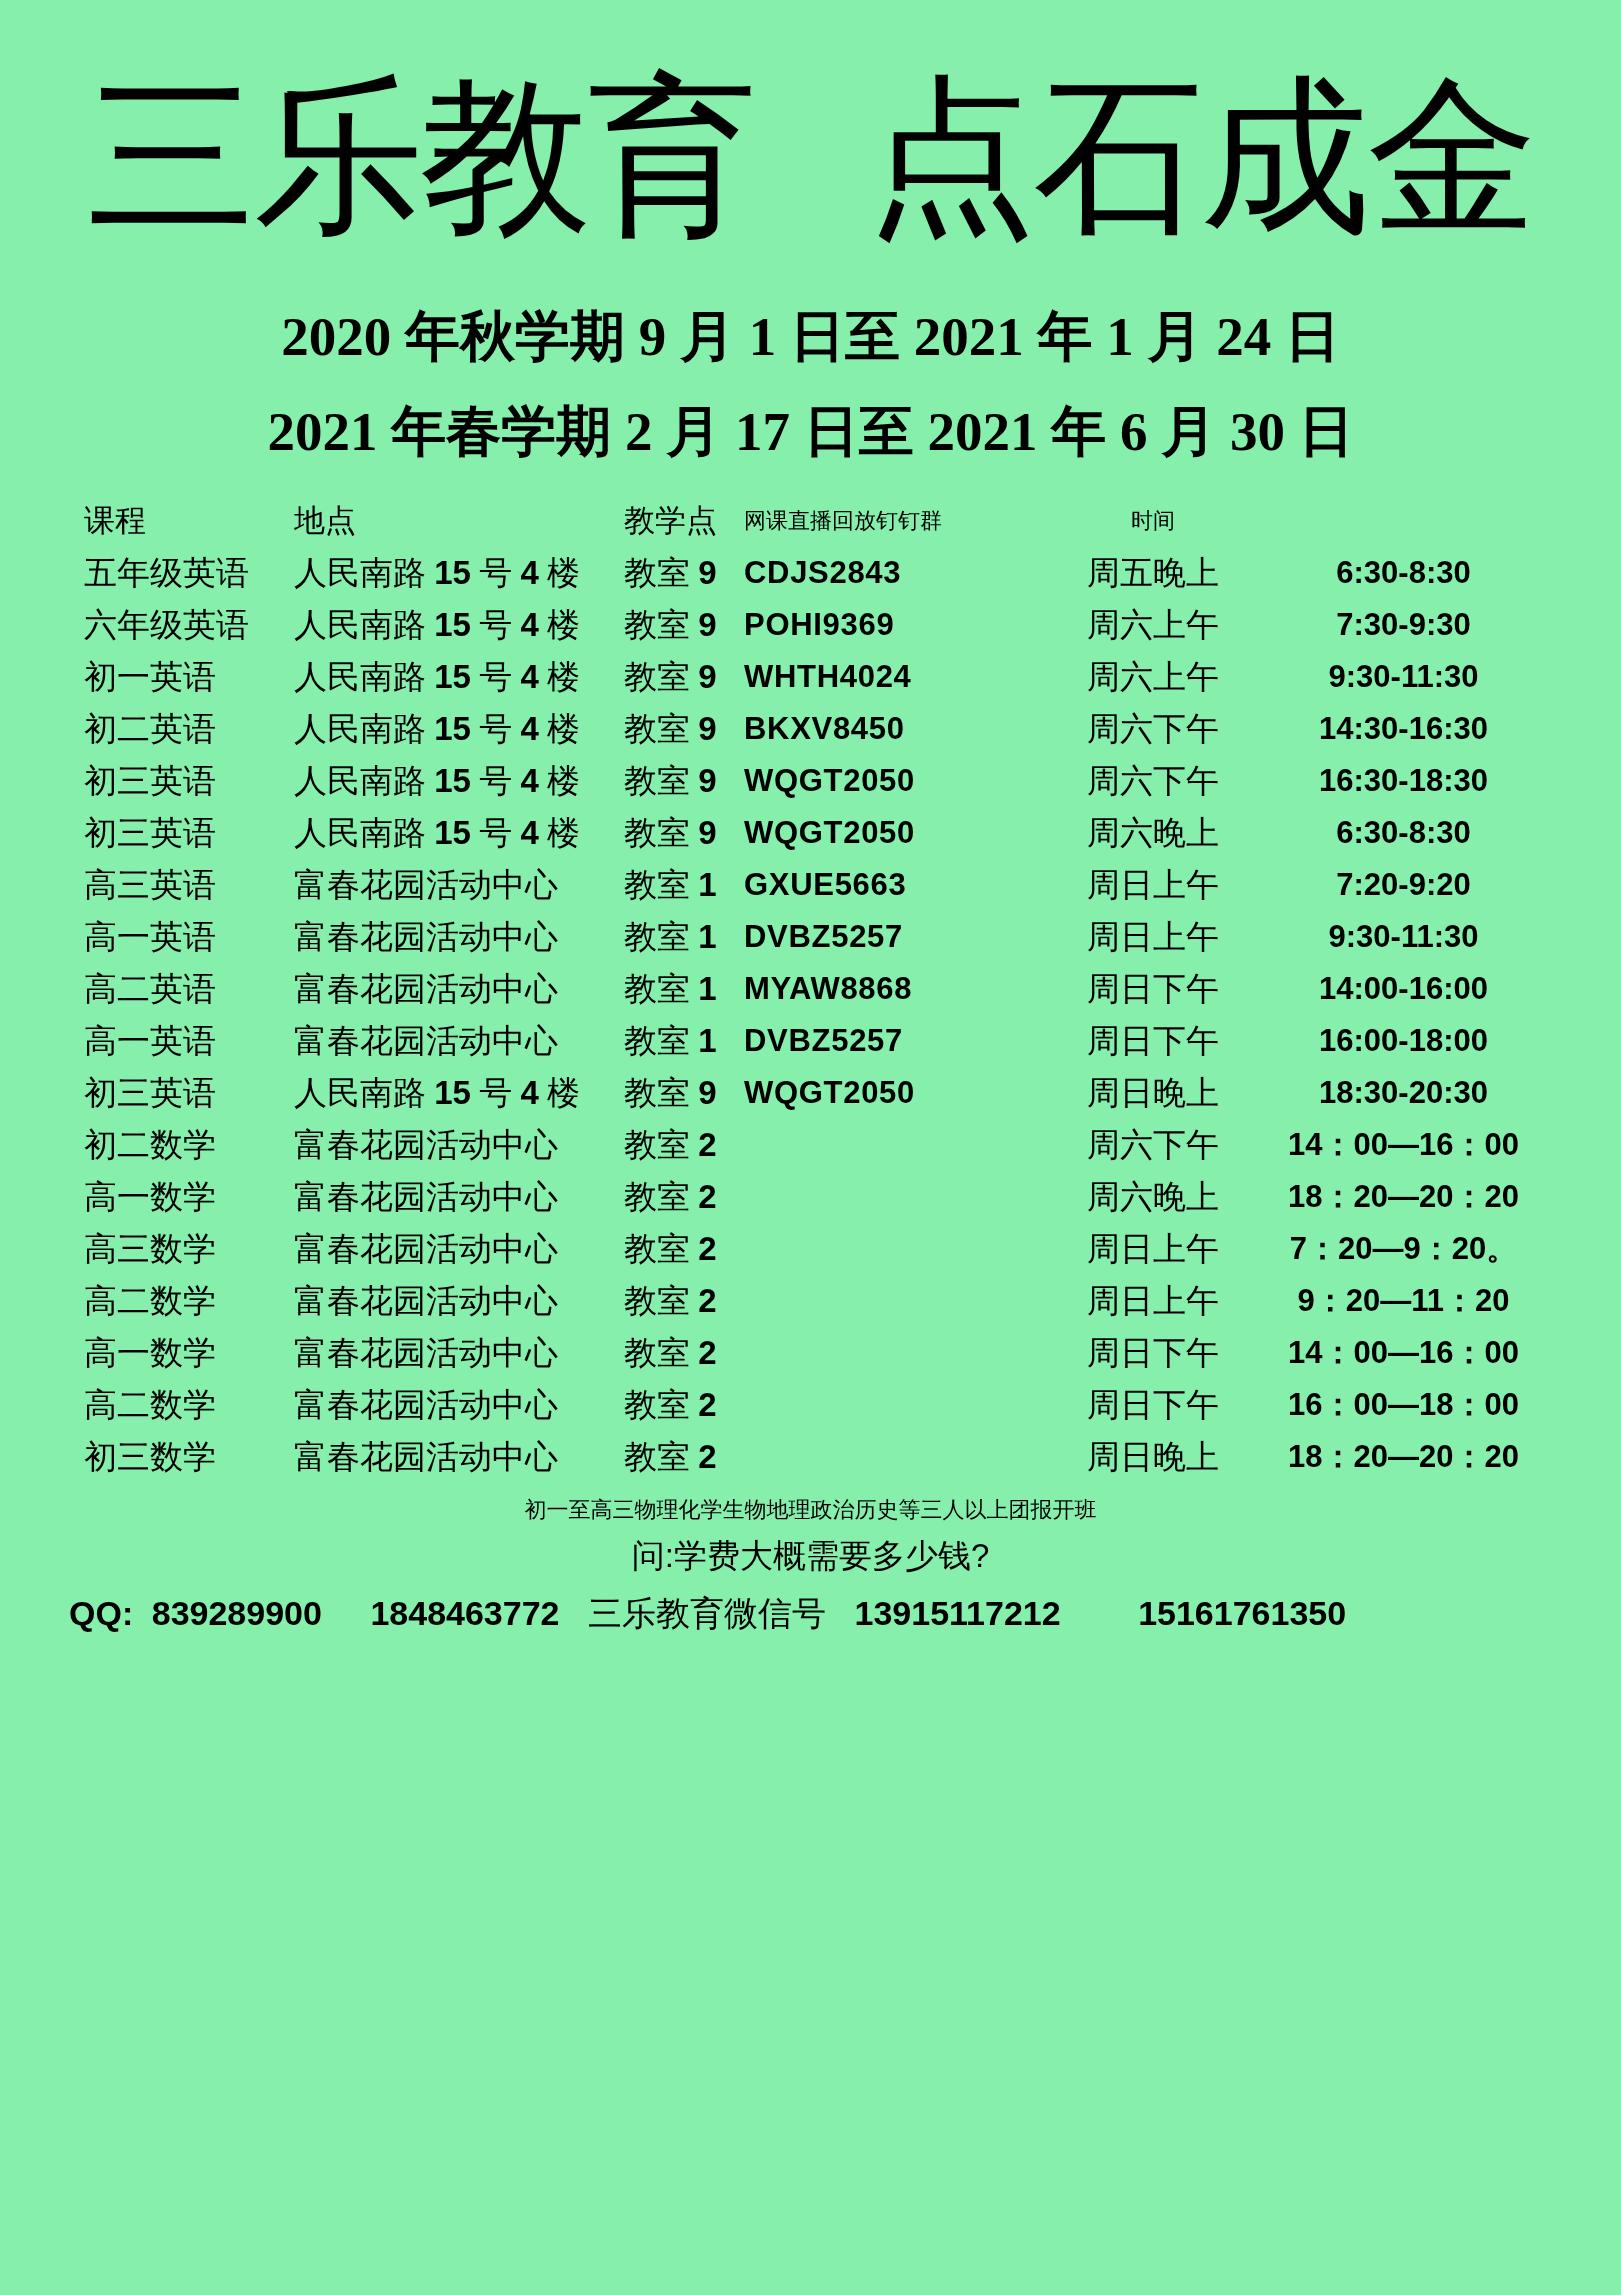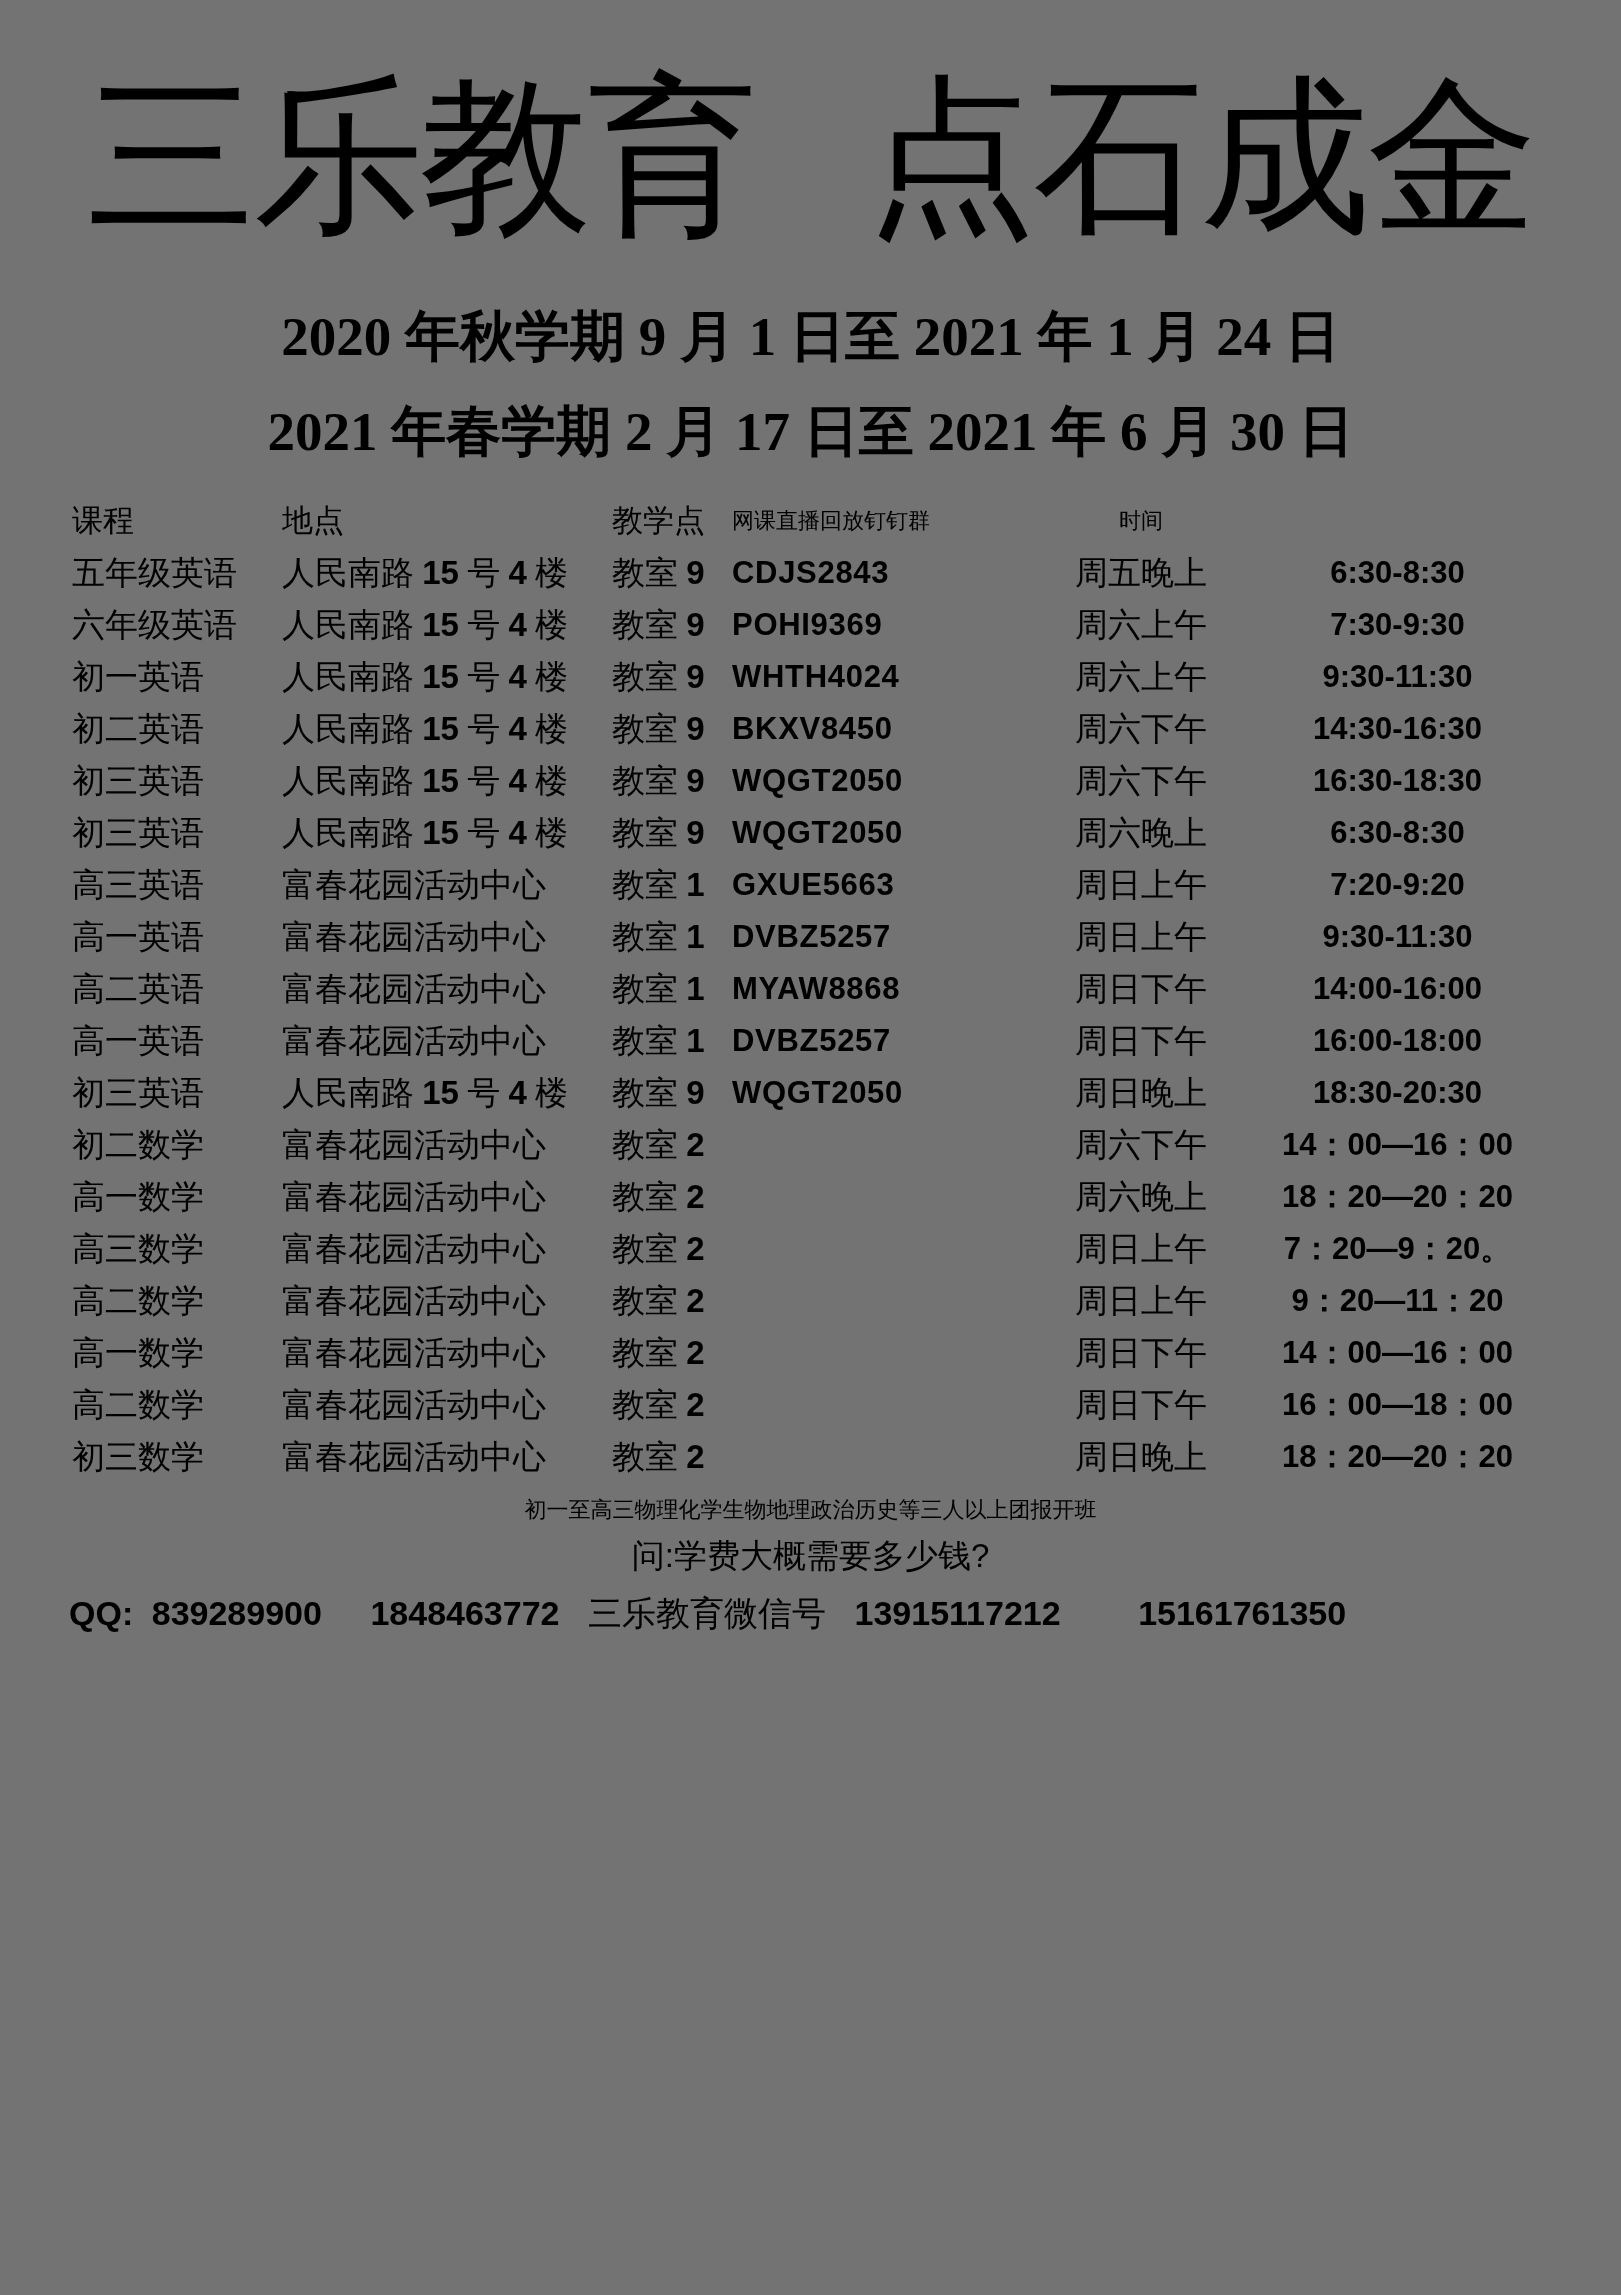--- a/index.html
+++ b/index.html
@@ -1,21 +1,21 @@
 <!DOCTYPE html>
 <html style="font-size:11.6px"><head>
 <meta charset="utf-8">
 <style>
   html,body{margin:0;padding:0;background:#e8e8e8;}
   .page{
     position:relative;
     width:1621px;
     height:2295px;
     margin:0 auto;
-    background:#737373;
+    background:#86efac;
     color:#000000;
     font-family:"Liberation Serif",serif;
     overflow:hidden;
   }
   
   .title{
     padding-top:42px;
     text-align:center;
     font-size:170px;
     line-height:232px;
@@ -28,21 +28,21 @@
   .date{
     text-align:center;
     font-weight:bold;
     font-size:55px;
     line-height:75px;
     letter-spacing:0;
   }
   .date1{margin-top:25px;}
   .date2{margin-top:20px;}
   
-  .schedule{margin-top:26px;font-size:33px;}
+  .schedule{margin-top:26px;font-size:33px;margin-left:12px;}
   .srow{
     display:grid;
     grid-template-columns:210px 330px 120px 304px 210px 1fr;
     padding:0 72px;
     height:52px;
     align-items:center;
   }
   .srow.head{font-size:31px;}
   .c-course,.c-loc,.c-room,.c-group{text-align:left;}
   .c-day{text-align:center;}

